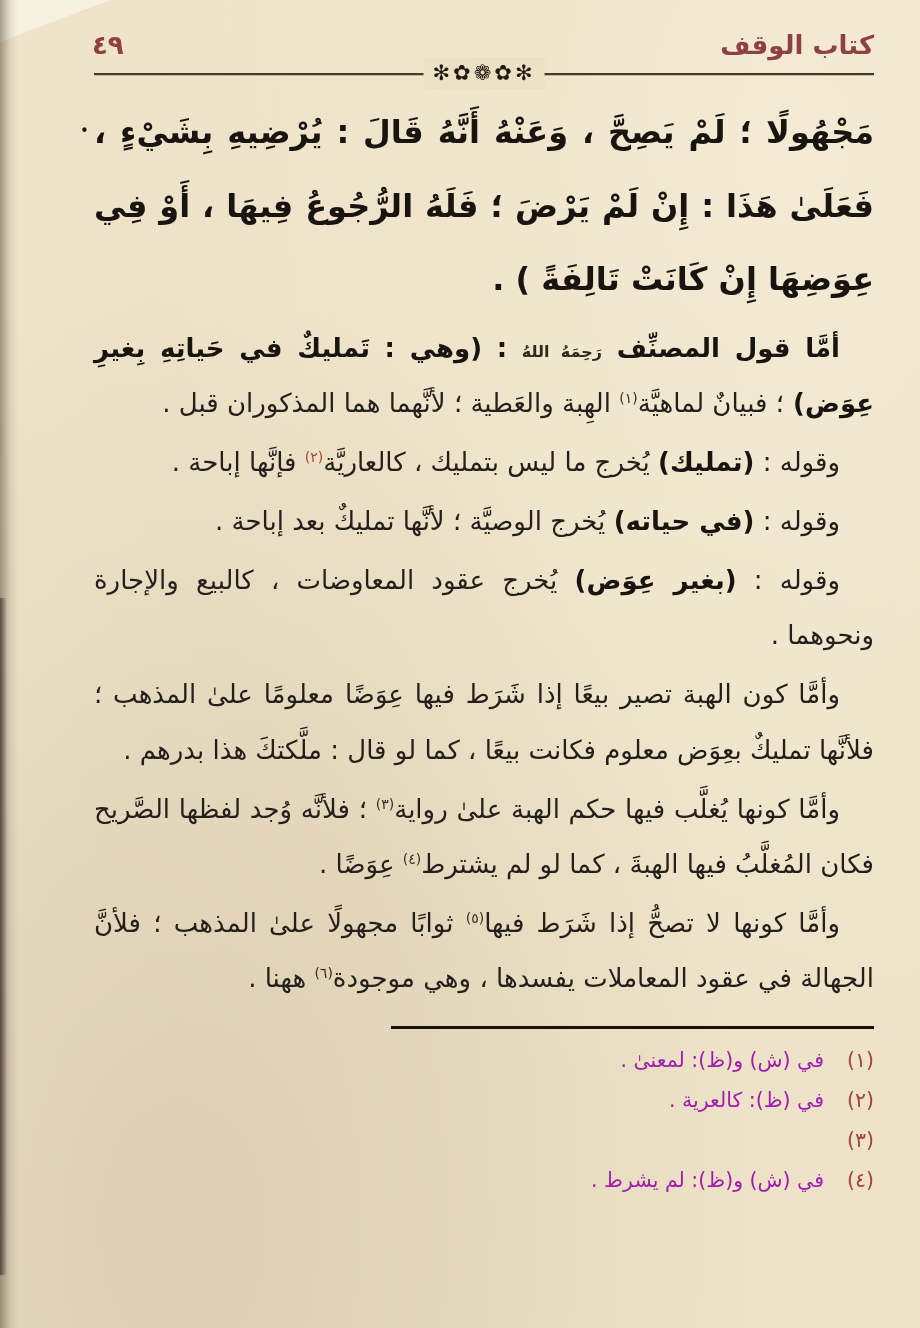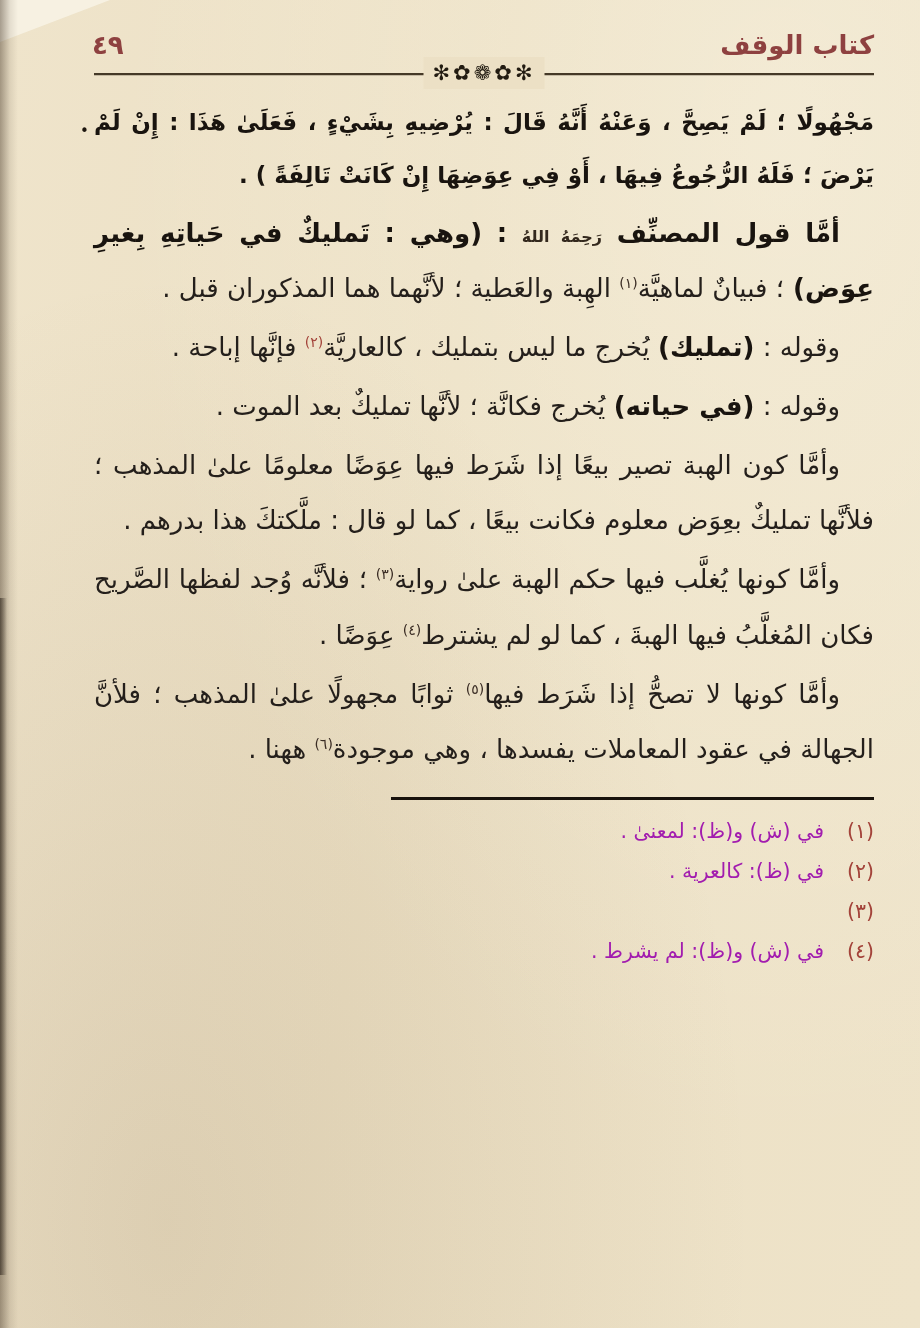--- a/index.html
+++ b/index.html
@@ -32,21 +32,21 @@
   .rule-wrap{position:relative;margin:13px 46px 0 94px;height:3px;}
   .rule{height:2px;background:#453927;box-shadow:0 1px 0 rgba(69,57,39,.25);}
   .ornament{
     position:absolute;left:50%;top:-16px;transform:translateX(-50%);
     background:#ece0c5;padding:0 9px;font-size:21px;line-height:32px;
     color:#221b11;letter-spacing:3px;white-space:nowrap;
   }
   .margin-mark{position:absolute;left:80px;top:122px;font-size:15px;color:#1d160f;}
   .body{margin:20px 46px 0 94px;text-align:justify;}
   .body p{margin:0 0 4px 0;}
-  p.matn{font-weight:bold;font-size:23px;line-height:2.3;color:#19140f;}
+  p.matn{font-weight:bold;font-size:32px;line-height:2.3;color:#19140f;}
   p.sharh{font-size:26px;line-height:2.12;}
   p.indent{text-indent:34px;}
   .seg-bold{font-weight:bold;color:#19140f;}
   .seg-reg{font-weight:normal;}
   .seg-small{font-size:16px;font-weight:bold;color:#33281d;}
   .ref{font-size:14px;vertical-align:9px;font-weight:normal;color:#3a2c24;}
   .ref-red{color:#a3433a;}
   .fn-sep{height:3px;background:#18120c;width:483px;margin:20px 46px 0 auto;}
   .footnotes{margin:12px 46px 0 94px;font-size:20.5px;}
   .fn{display:flex;gap:12px;align-items:baseline;line-height:1.95;}
@@ -68,21 +68,22 @@
   <div class="rule"></div>
   <span class="ornament">✻✿❁✿✻</span>
 </div>
 
 <span class="margin-mark">•</span>
 
 <main class="body" id="body">
     <p class="matn"><span class="seg-bold">مَجْهُولًا ؛ لَمْ يَصِحَّ ، وَعَنْهُ أَنَّهُ قَالَ : يُرْضِيهِ بِشَيْءٍ ، فَعَلَىٰ هَذَا : إِنْ لَمْ يَرْضَ ؛ فَلَهُ الرُّجُوعُ فِيهَا ، أَوْ فِي عِوَضِهَا إِنْ كَانَتْ تَالِفَةً ) .</span></p>
     <p class="sharh indent"><span class="seg-bold">أمَّا قول المصنِّف </span><span class="seg-small">رَحِمَهُ اللهُ</span><span class="seg-bold"> : (وهي : تَمليكٌ في حَياتِهِ بِغيرِ عِوَض) </span><span class="seg-reg">؛ فبيانٌ لماهيَّة</span><span class="ref">(١)</span><span class="seg-reg"> الهِبة والعَطية ؛ لأنَّهما هما المذكوران قبل .</span></p>
     <p class="sharh indent"><span class="seg-reg">وقوله : </span><span class="seg-bold">(تمليك)</span><span class="seg-reg"> يُخرج ما ليس بتمليك ، كالعاريَّة</span><span class="ref ref-red">(٢)</span><span class="seg-reg"> فإنَّها إباحة .</span></p>
-    <p class="sharh indent"><span class="seg-reg">وقوله : </span><span class="seg-bold">(في حياته)</span><span class="seg-reg"> يُخرج فكانَّة ؛ لأنَّها تمليكٌ بعد الموت .</span></p>
+    <p class="sharh indent"><span class="seg-reg">وقوله : </span><span class="seg-bold">(في حياته)</span><span class="seg-reg"> يُخرج الوصيَّة ؛ لأنَّها تمليكٌ بعد إباحة .</span></p>
+    <p class="sharh indent"><span class="seg-reg">وقوله : </span><span class="seg-bold">(بغير عِوَض)</span><span class="seg-reg"> يُخرج عقود المعاوضات ، كالبيع والإجارة ونحوهما .</span></p>
     <p class="sharh indent"><span class="seg-reg">وأمَّا كون الهبة تصير بيعًا إذا شَرَط فيها عِوَضًا معلومًا علىٰ المذهب ؛ فلأنَّها تمليكٌ بعِوَض معلوم فكانت بيعًا ، كما لو قال : ملَّكتكَ هذا بدرهم .</span></p>
     <p class="sharh indent"><span class="seg-reg">وأمَّا كونها يُغلَّب فيها حكم الهبة علىٰ رواية</span><span class="ref">(٣)</span><span class="seg-reg"> ؛ فلأنَّه وُجد لفظها الصَّريح فكان المُغلَّبُ فيها الهبةَ ، كما لو لم يشترط</span><span class="ref">(٤)</span><span class="seg-reg"> عِوَضًا .</span></p>
     <p class="sharh indent"><span class="seg-reg">وأمَّا كونها لا تصحُّ إذا شَرَط فيها</span><span class="ref">(٥)</span><span class="seg-reg"> ثوابًا مجهولًا علىٰ المذهب ؛ فلأنَّ الجهالة في عقود المعاملات يفسدها ، وهي موجودة</span><span class="ref">(٦)</span><span class="seg-reg"> ههنا .</span></p>
   </main>
 
 <div class="fn-sep"></div>
 <section class="footnotes" id="footnotes">
     <div class="fn">
       <span class="fn-num">(١)</span>
       <span class="fn-text">في (ش) و(ظ): لمعنىٰ .</span>

